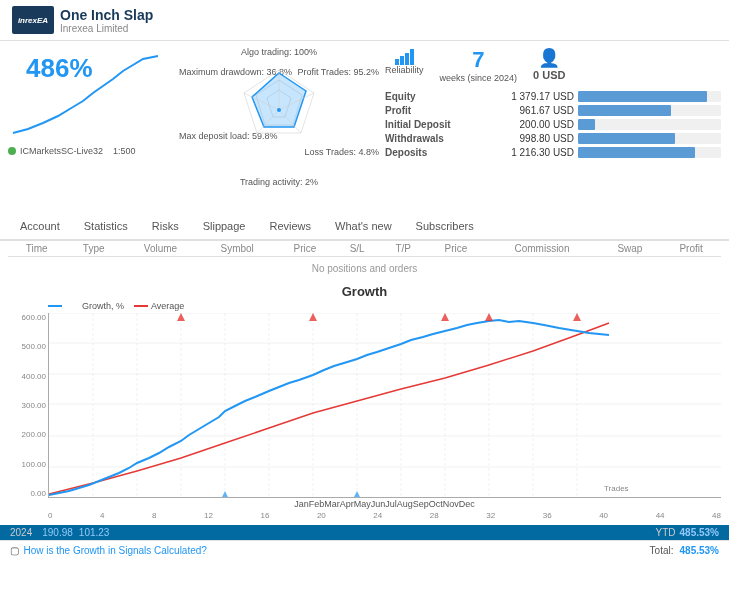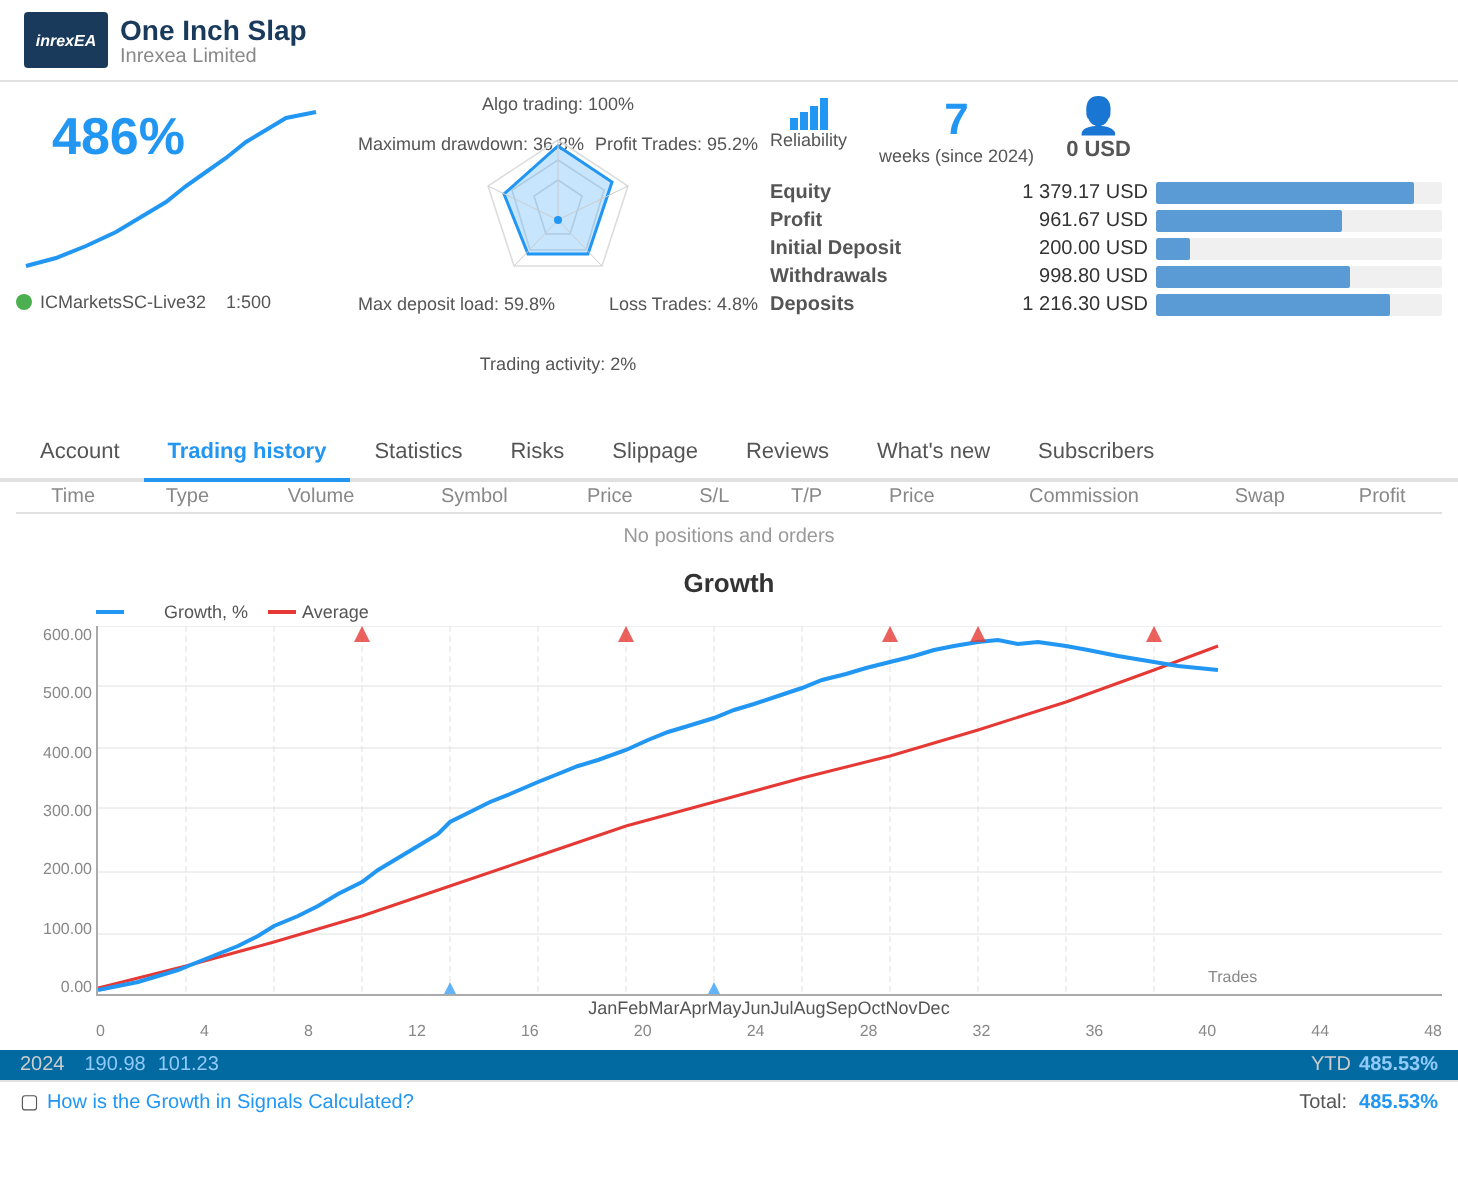--- a/index.html
+++ b/index.html
@@ -33,21 +33,21 @@
     </div>
   </div>
 
   <div style="flex:0 0 200px; display:flex; flex-direction:column; align-items:center; position:relative; font-size:9px; color:#555;">
     <div style="position:relative; width:200px; height:140px;">
 
       <div style="position:absolute; top:0; left:50%; transform:translateX(-50%); white-space:nowrap; font-size:9px;">Algo trading: 100%</div>
       <div style="position:absolute; top:20px; right:0; font-size:9px; white-space:nowrap;">Profit Trades: 95.2%</div>
       <div style="position:absolute; bottom:30px; right:0; font-size:9px; white-space:nowrap;">Loss Trades: 4.8%</div>
       <div style="position:absolute; bottom:0; left:50%; transform:translateX(-50%); font-size:9px; white-space:nowrap;">Trading activity: 2%</div>
-      <div style="position:absolute; bottom:30px; left:0; font-size:9px; white-space:nowrap;">Max deposit load: 59.8%</div>
+      <div style="position:absolute; bottom:46px; left:0; font-size:9px; white-space:nowrap;">Max deposit load: 59.8%</div>
       <div style="position:absolute; top:20px; left:0; font-size:9px; white-space:nowrap;">Maximum drawdown: 36.8%</div>
 
       <svg width="90" height="90" style="position:absolute; top:18px; left:55px;">
 
         <polygon points="45,5 80,28 67,68 23,68 10,28" fill="none" stroke="#ddd" stroke-width="0.8"></polygon>
         <polygon points="45,15 68,30 59,60 31,60 22,30" fill="none" stroke="#ddd" stroke-width="0.8"></polygon>
         <polygon points="45,25 57,33 51,52 39,52 33,33" fill="none" stroke="#ddd" stroke-width="0.8"></polygon>
 
         <polygon points="45,8 72,26 60,62 30,62 18,32" fill="rgba(33,150,243,0.25)" stroke="#2196f3" stroke-width="1.5"></polygon>
 
@@ -119,21 +119,20 @@
       <div style="flex:1; height:11px; background:#f0f0f0; border-radius:1px; overflow:hidden;">
         <div style="width:82%; height:100%; background:#5b9bd5; border-radius:1px;"></div>
       </div>
     </div>
       </div>
   </div>
 </div>
 
 <div style="display:flex; border-bottom:2px solid #e0e0e0; padding:0 8px; margin-top:2px;" id="tabs-bar">
     <div style="padding: 7px 12px; font-size: 11px; cursor: pointer; color: rgb(85, 85, 85); border-bottom: 2px solid transparent; margin-bottom: -2px; font-weight: normal;">Account</div>
-    <div style="padding: 7px 12px; font-size: 11px; cursor: pointer; color: rgb(33, 150, 243); border-bottom: 2px solid rgb(33, 150, 243); margin-bottom: -2px; font-weight: bold;">Trading history</div>
     <div style="padding: 7px 12px; font-size: 11px; cursor: pointer; color: rgb(85, 85, 85); border-bottom: 2px solid transparent; margin-bottom: -2px; font-weight: normal;">Statistics</div>
     <div style="padding: 7px 12px; font-size: 11px; cursor: pointer; color: rgb(85, 85, 85); border-bottom: 2px solid transparent; margin-bottom: -2px; font-weight: normal;">Risks</div>
     <div style="padding: 7px 12px; font-size: 11px; cursor: pointer; color: rgb(85, 85, 85); border-bottom: 2px solid transparent; margin-bottom: -2px; font-weight: normal;">Slippage</div>
     <div style="padding: 7px 12px; font-size: 11px; cursor: pointer; color: rgb(85, 85, 85); border-bottom: 2px solid transparent; margin-bottom: -2px; font-weight: normal;">Reviews</div>
     <div style="padding: 7px 12px; font-size: 11px; cursor: pointer; color: rgb(85, 85, 85); border-bottom: 2px solid transparent; margin-bottom: -2px; font-weight: normal;">What's new</div>
     <div style="padding: 7px 12px; font-size: 11px; cursor: pointer; color: rgb(85, 85, 85); border-bottom: 2px solid transparent; margin-bottom: -2px; font-weight: normal;">Subscribers</div>
   </div>
 
 <div style="padding:0 8px;">
   <table style="width:100%; border-collapse:collapse;">

